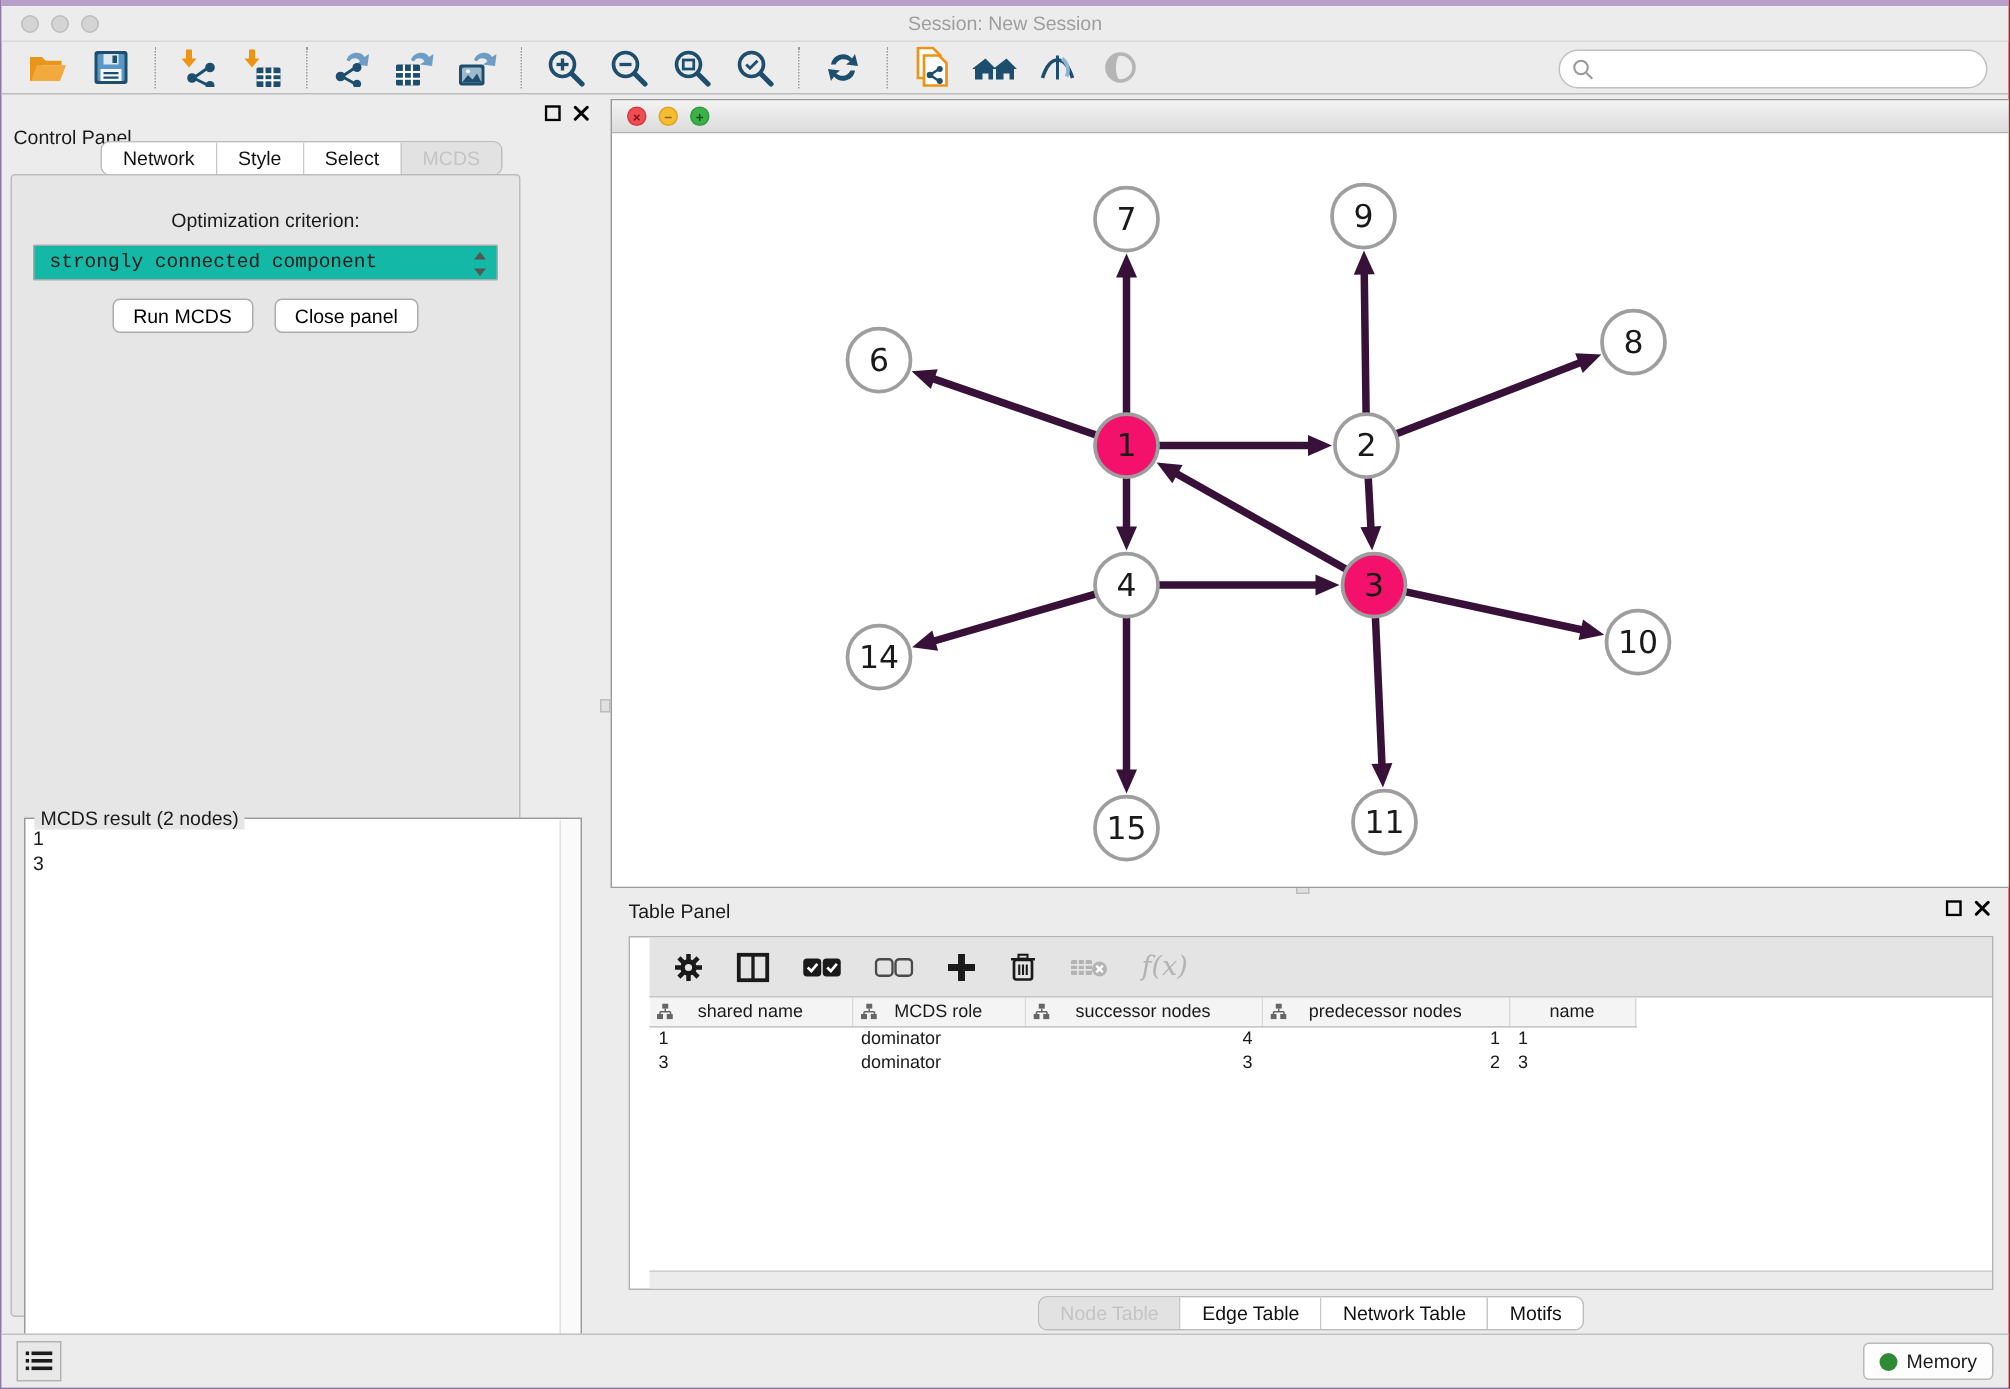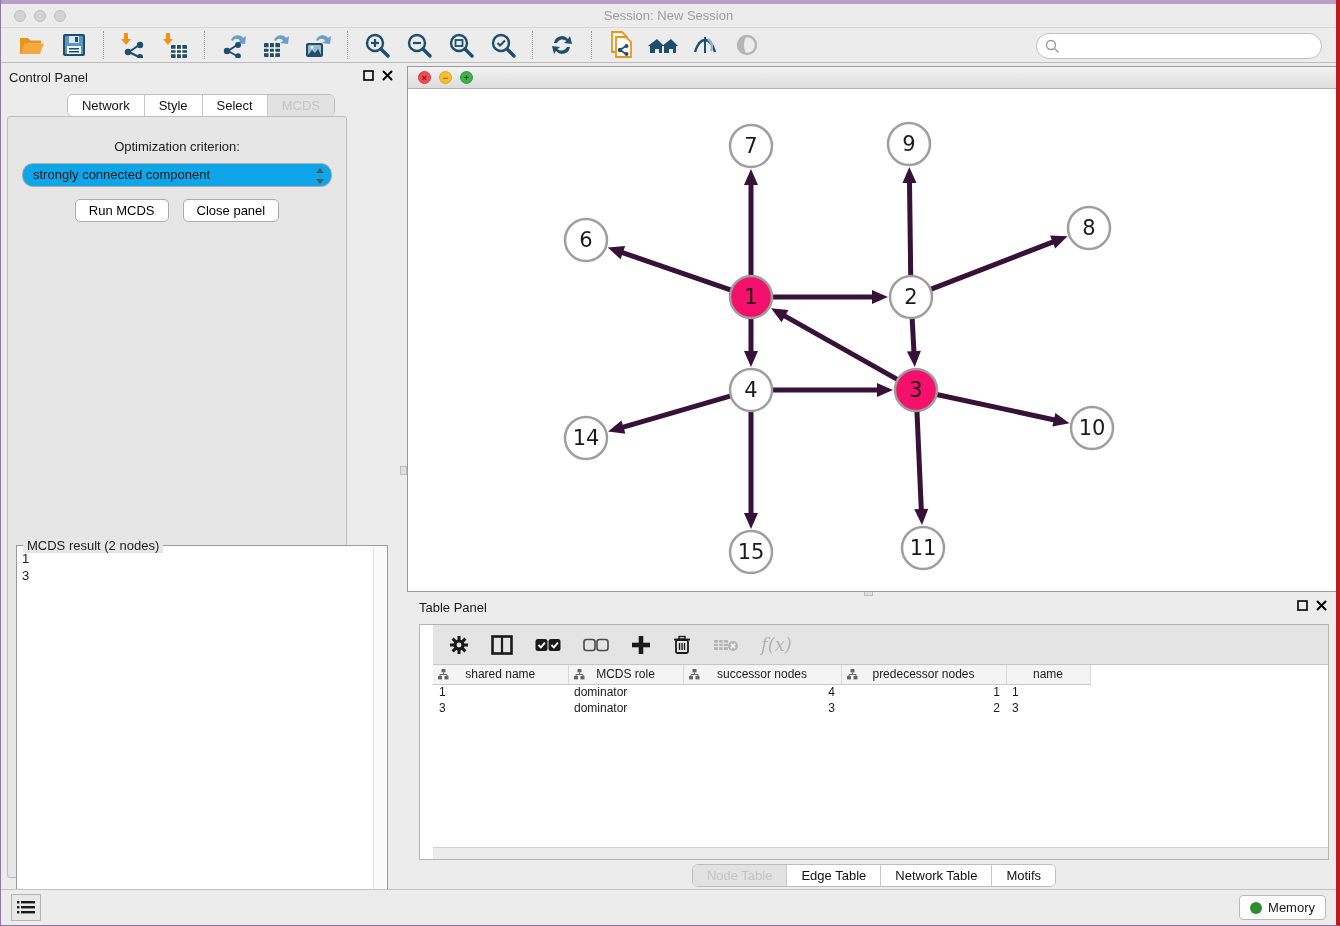--- a/index.html
+++ b/index.html
@@ -1,52 +1,52 @@
 <!DOCTYPE html>
 <html><head>
 <meta charset="utf-8">
 <style>
   * { margin:0; padding:0; box-sizing:border-box; }
   html,body { background:#888; }
   .app {
     position:relative; width:1340px; height:926px;
     background:#ececec; overflow:hidden;
     font-family:"Liberation Sans", sans-serif; color:#1a1a1a;
-    border-left:1px solid #8f77a8; border-right:4px solid #b91c1c; border-bottom:1px solid #8f77a8;
+    border-left:1px solid #8f77a8; border-right:1px solid #b91c1c; border-bottom:1px solid #8f77a8;
   }
   
   .accent-strip { position:absolute; left:0; top:0; width:100%; height:4px; background:#b79fca; }
   .titlebar { position:absolute; left:0; top:4px; width:100%; height:23px; background:#ececec; }
   .traffic-light { position:absolute; top:6px; width:12px; height:12px; border-radius:50%;
     background:#d4d4d4; border:1px solid #bdbdbd; }
   .titlebar .t1{left:13px;} .titlebar .t2{left:33px;} .titlebar .t3{left:53px;}
   .titlebar-title { position:absolute; width:100%; top:4px; text-align:center; font-size:13px; color:#9e9e9e; }
   
   .toolbar { position:absolute; left:0; top:27px; width:100%; height:36px;
     border-top:1px solid #d7d7d7; border-bottom:1px solid #bcbcbc;
     display:flex; align-items:center; padding:0 10px; }
   .tb-icon { width:30px; height:30px; display:flex; align-items:center; justify-content:center; margin:0 6px; }
   .tb-sep { width:1px; height:28px; border-left:1px dotted #9a9a9a; margin:0 8px; }
   .search-wrap { position:absolute; right:14px; top:5px; width:286px; height:26px;
     background:#fff; border:1px solid #c0c0c0; border-radius:13px; display:flex; align-items:center; padding-left:8px; }
   .search-wrap input { border:none; outline:none; flex:1; height:20px; font-size:13px; background:transparent; margin-left:5px;}
   
   .control-panel { position:absolute; left:0; top:64px; width:400px; height:820px; }
-  .panel-header { position:absolute; left:8px; top:6px; font-size:13px; color:#1a1a1a; }
+  .panel-header { position:absolute; left:8px; top:20px; font-size:13px; color:#1a1a1a; }
   .win-btns { position:absolute; right:8px; top:6px; display:flex; gap:8px; align-items:center;}
   .cp-tabs { position:absolute; left:0; top:30px; width:100%; text-align:center; }
   .seg-group { display:inline-flex; border:1px solid #bdbdbd; border-radius:6px; overflow:hidden; background:#fff; }
   .seg { padding:3px 14px; font-size:13px; background:#fff; color:#111; border-right:1px solid #c8c8c8; cursor:default; }
   .seg:last-child { border-right:none; }
   .seg.active { background:#e2e2e2; color:#c4c4c4; }
   .cp-body { position:absolute; left:6px; top:52px; width:340px; height:762px;
     background:#e6e6e6; border:1px solid #bdbdbd; border-radius:3px; }
   .opt-label { margin-top:22px; text-align:center; font-size:13px; }
-  .dropdown { position:relative; margin:9px auto 0; width:310px; height:24px; background:#0ea5e9;
-    border:1px solid #ababab; border-radius:11px; font-size:13px; line-height:22px; padding-left:10px; }
+  .dropdown { position:relative; margin:9px auto 0; width:310px; height:24px; background:#14b8a6;
+    border:1px solid #ababab; border-radius:1px; font-size:13px; line-height:22px; padding-left:10px;font-family:Liberation Mono, monospace; }
   .dropdown .chev { position:absolute; right:6px; top:3px; }
   .btn-row { margin-top:12px; display:flex; justify-content:center; gap:14px; }
   .push-btn { background:#fff; border:1px solid #ababab; border-radius:5px; font-size:13px;
     padding:3px 13px; font-family:"Liberation Sans",sans-serif; }
   .result-box { position:absolute; left:8px; top:428px; width:372px; height:376px;
     border:1px solid #9a9a9a; background:#fff; }
   .result-legend { position:absolute; left:6px; top:-8px; background:#e6e6e6; padding:0 4px; font-size:13px; }
   .result-text { position:absolute; left:2px; top:4px; right:16px; bottom:2px;
     font-size:13px; line-height:17px; white-space:pre; padding-left:3px; overflow:hidden; }
   .result-scroll { position:absolute; right:1px; top:1px; width:13px; bottom:1px;

